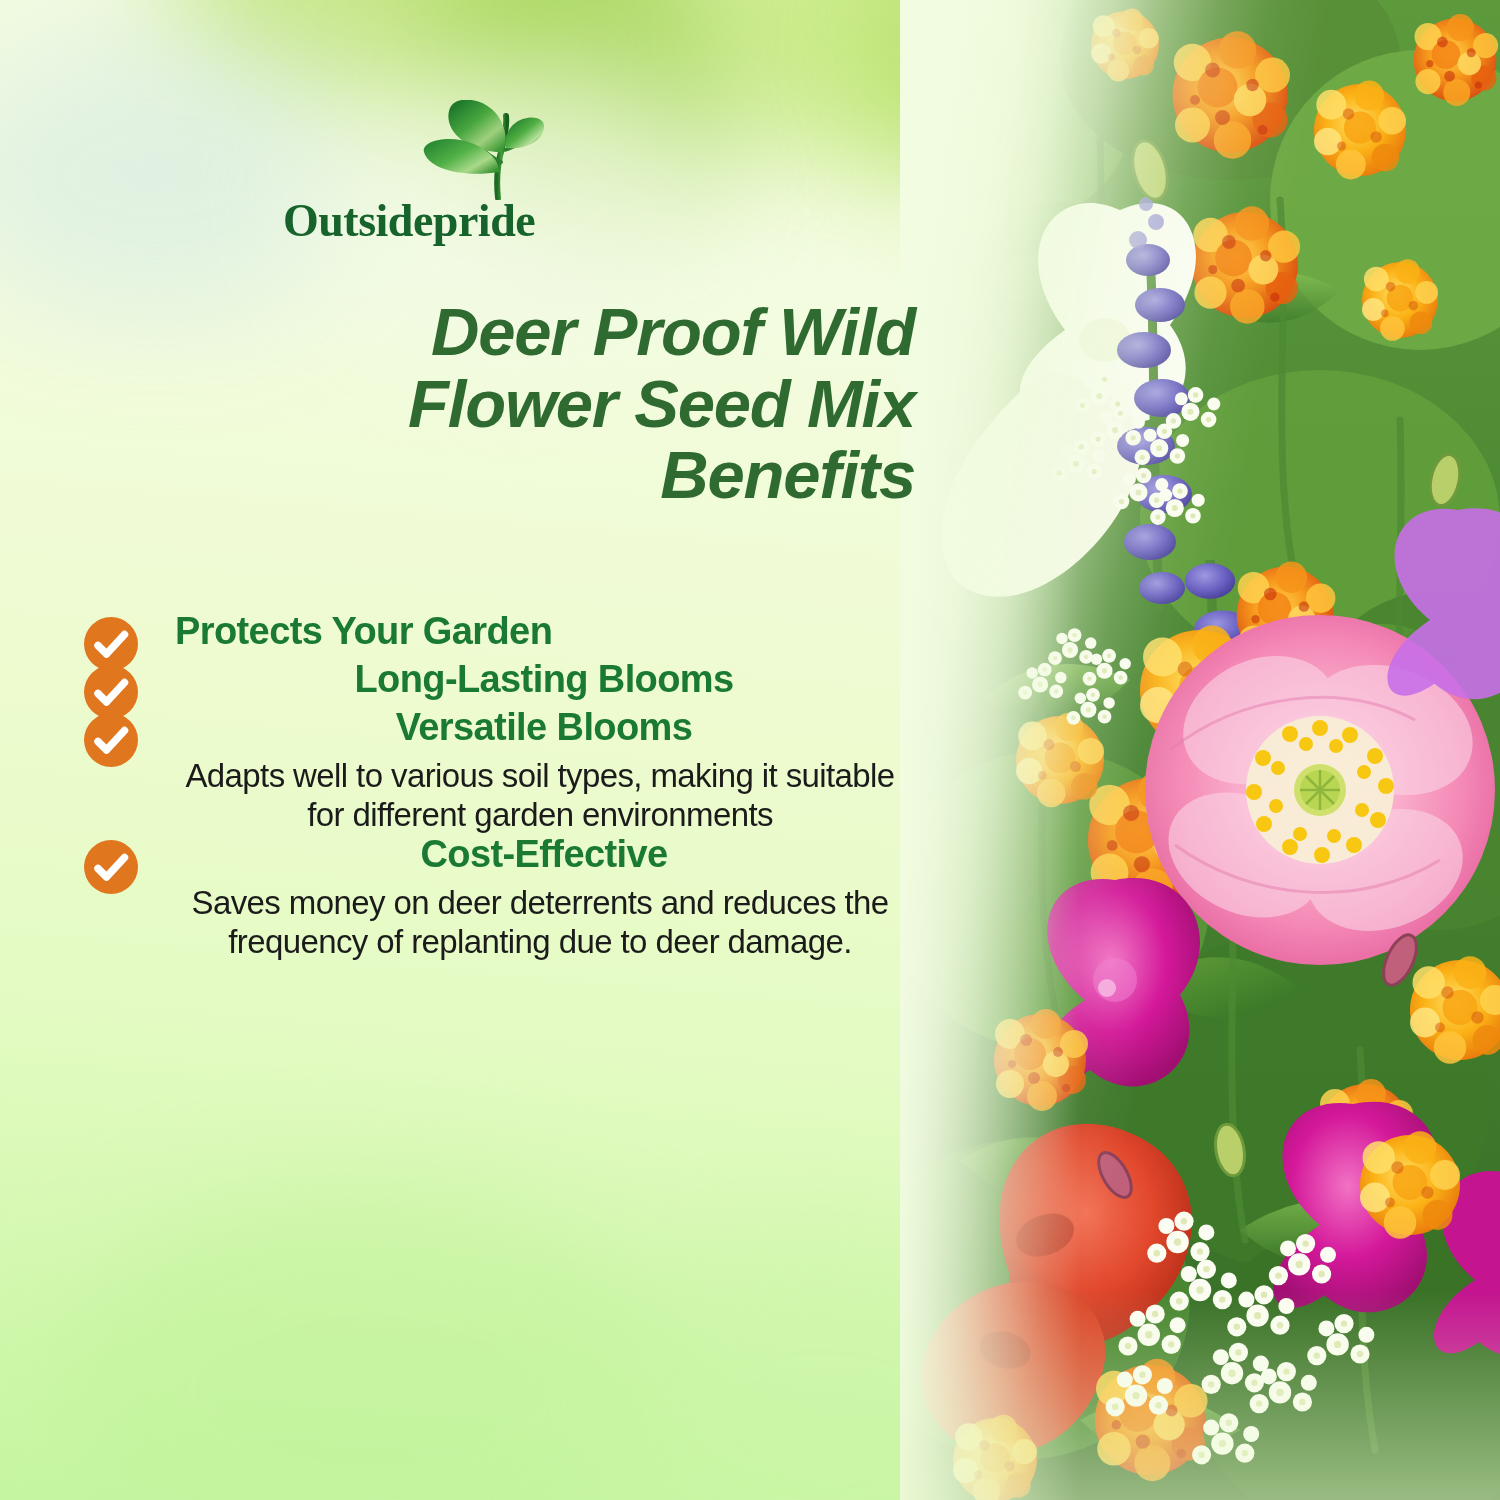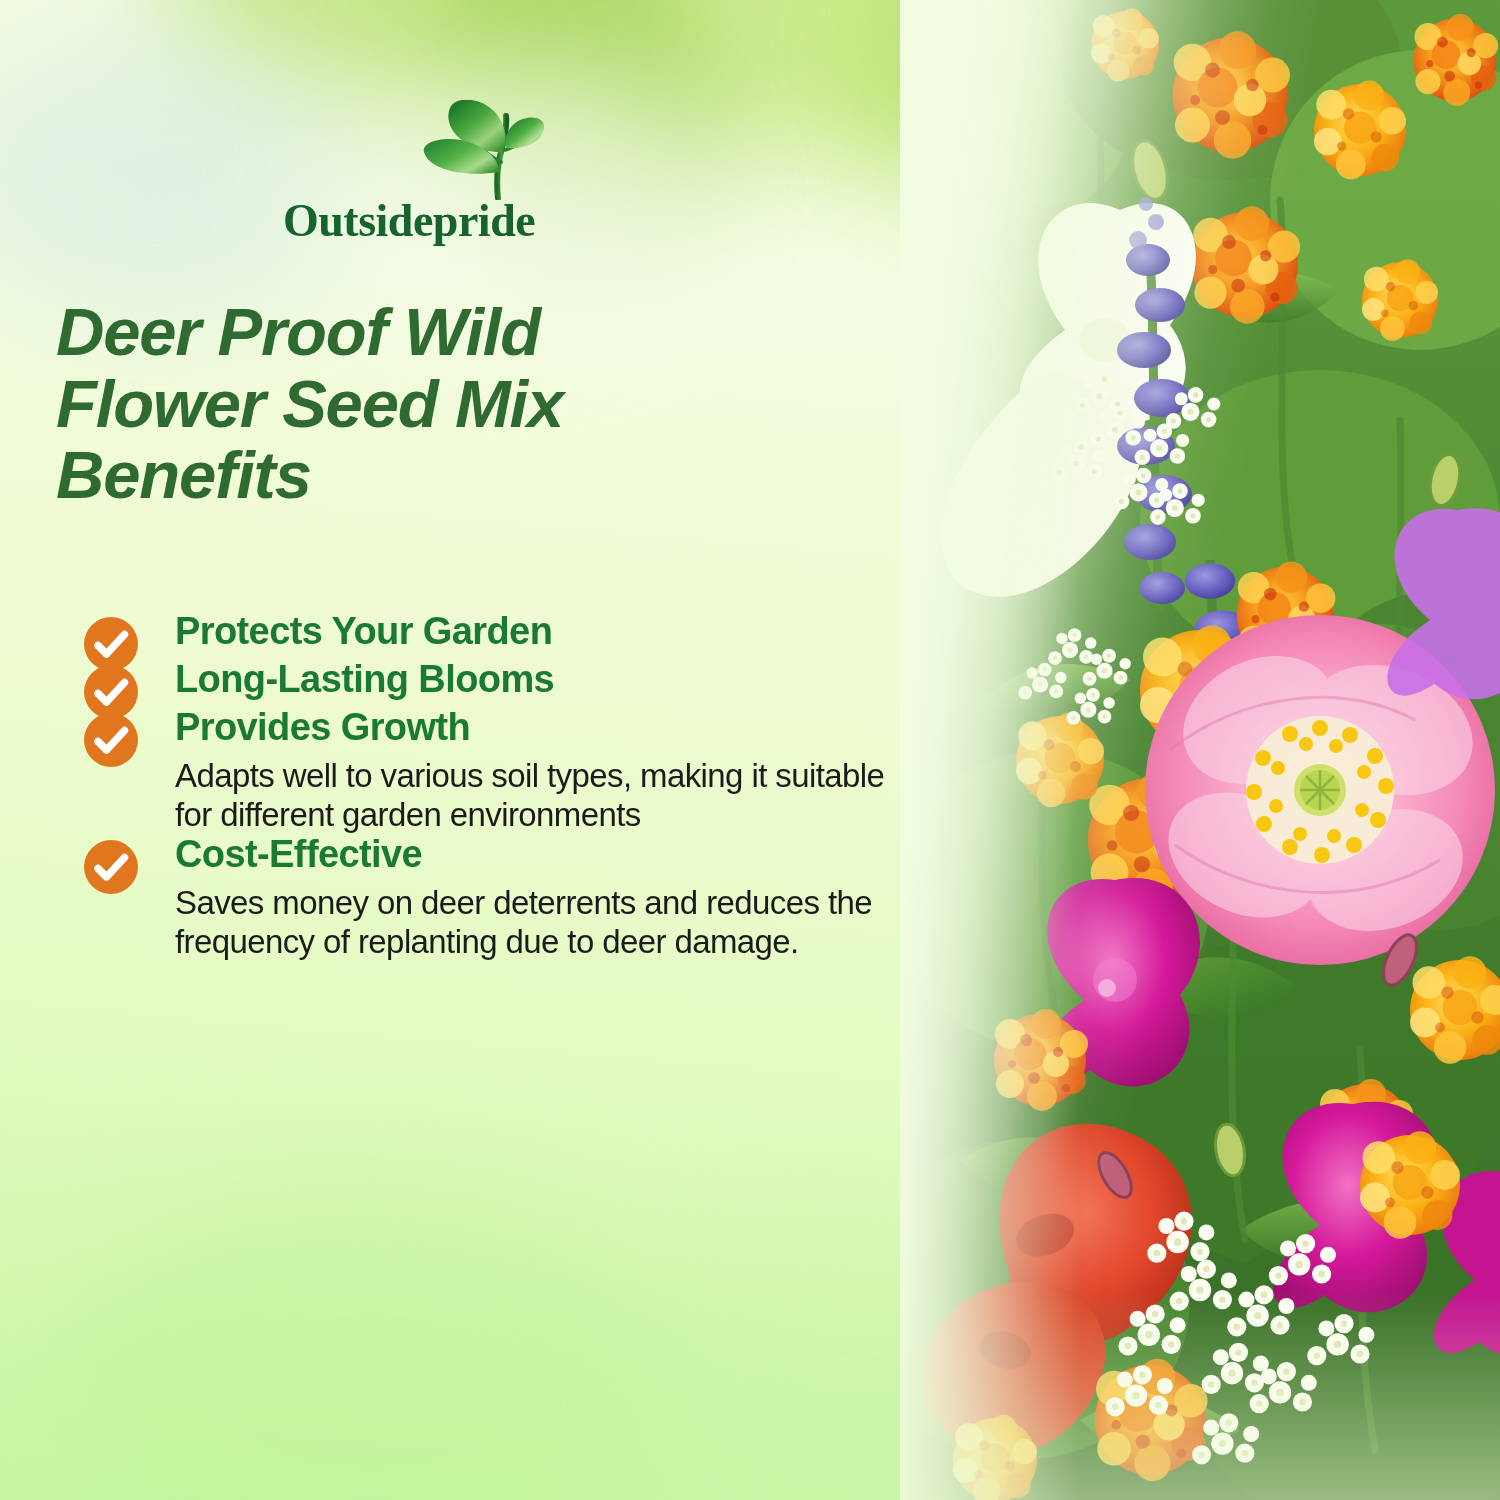--- a/index.html
+++ b/index.html
@@ -91,39 +91,39 @@
     font-weight:700;
     font-size:46px;
     letter-spacing:-.5px;
     color:#16642b;
     line-height:1;
   }
 
   
   #title {
     position:absolute;
-    left:56px; top:296px;
+    left:75px; top:296px;
     width:840px;
-    text-align:left;
+    text-align:right;
     font-weight:700;
     font-style:italic;
     font-size:67px;
     line-height:1.07;
     letter-spacing:-1.2px;
     color:#2f6b31;
   }
 
   
   #benefits {
     position:absolute;
     left:83px; top:612px;
     width:830px;
   }
   .benefit { position:relative; padding-left:92px; }
-  .benefit + .benefit { margin-top:0; }
+  .benefit + .benefit { margin-top:0;text-align:center; }
   .b1 { margin-top:0; }
   .b2 { margin-top:57px; }
   .b3 { margin-top:58px; }
   .b4 { margin-top:58px; }
 
   .check {
     position:absolute;
     left:0; top:4px;
     width:56px; height:56px;
   }
@@ -619,21 +619,21 @@
       <div class="b-title">Long-Lasting Blooms</div>
     </div>
 
     <div class="benefit b3">
       <span class="check">
         <svg viewBox="0 0 56 56" aria-hidden="true">
           <circle cx="28" cy="28" r="27" fill="#e0761e"></circle>
           <path d="M15 29.5 L23.5 38 L41.5 18.5" stroke="#ffffff" stroke-width="7.5" fill="none" stroke-linecap="round" stroke-linejoin="round"></path>
         </svg>
       </span>
-      <div class="b-title">Provides Growth</div>
+      <div class="b-title">Versatile Blooms</div>
       <div class="b-text">Adapts well to various soil types, making it suitable for different garden environments</div>
     </div>
 
     <div class="benefit b4">
       <span class="check">
         <svg viewBox="0 0 56 56" aria-hidden="true">
           <circle cx="28" cy="28" r="27" fill="#e0761e"></circle>
           <path d="M15 29.5 L23.5 38 L41.5 18.5" stroke="#ffffff" stroke-width="7.5" fill="none" stroke-linecap="round" stroke-linejoin="round"></path>
         </svg>
       </span>

